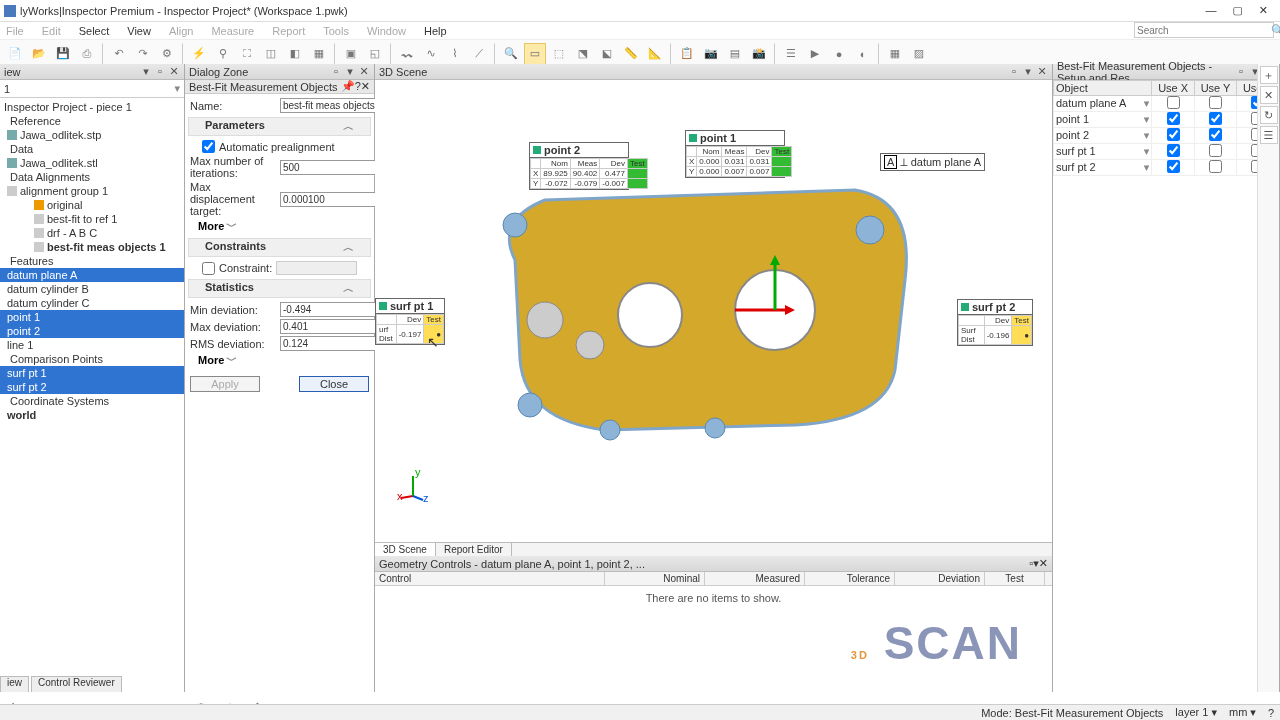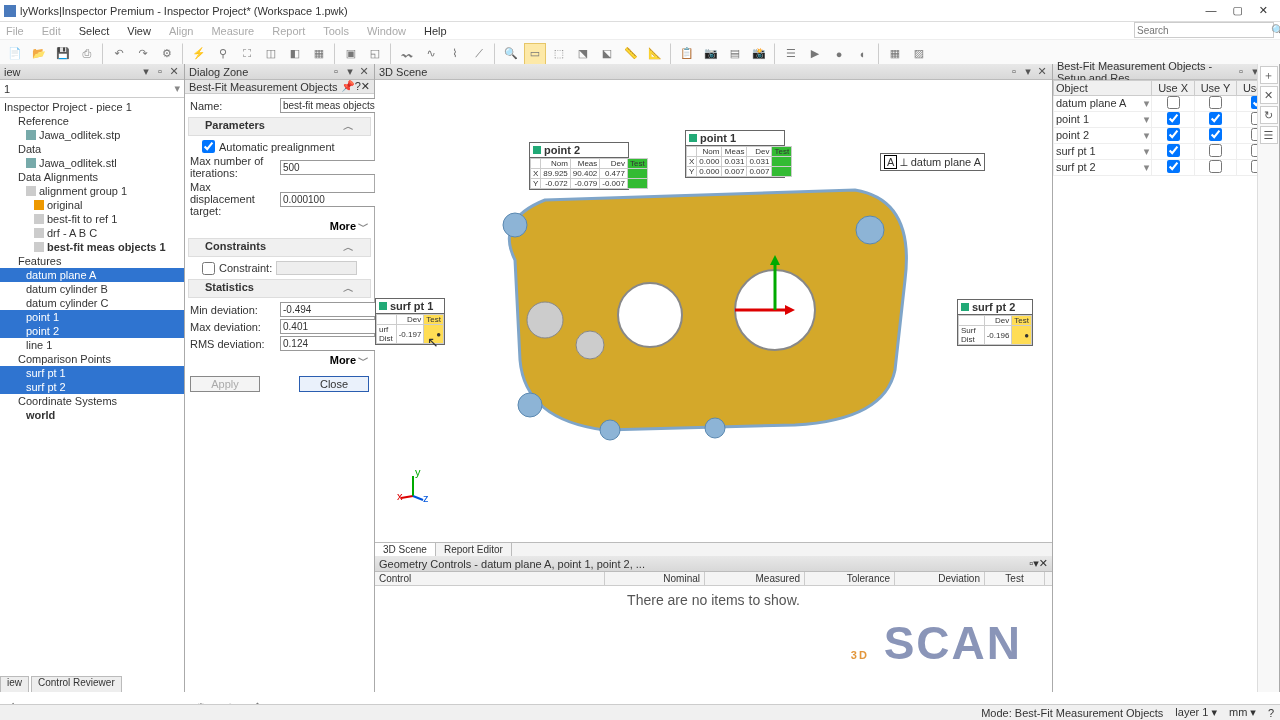--- a/index.html
+++ b/index.html
@@ -21,40 +21,40 @@
 .searchbox .sicon{width:14px;text-align:center;color:#888}
 .body-row{position:absolute;top:64px;left:0;right:0;bottom:28px;display:flex}
 .panel{display:flex;flex-direction:column;background:#fff;border-right:1px solid #aaa}
 .panel-header{height:16px;background:linear-gradient(#e8e8e8,#d8d8d8);border-bottom:1px solid #bbb;display:flex;align-items:center;padding:0 4px;font-size:10px;justify-content:space-between}
 .panel-header .hdr-ctrls{display:flex;gap:2px}
 .panel-header .hdr-ctrls span{width:12px;text-align:center;cursor:pointer;color:#555}
 .tree-panel{width:185px}
 .tree-top{height:18px;border-bottom:1px solid #ccc;display:flex;align-items:center;padding:0 4px}
 .tree{padding:2px 0;font-size:10px;overflow:hidden}
 .tnode{display:flex;align-items:center;height:14px;padding-left:4px;cursor:pointer;gap:3px}
-.tnode.l1{padding-left:18px}.tnode.l2{padding-left:26px}.tnode.l3{padding-left:34px}
+.tnode.l1{padding-left:10px}.tnode.l2{padding-left:7px}.tnode.l3{padding-left:34px}
 .tnode.sel{background:#2f74d0;color:#fff}
 .tnode.sel span{color:#fff}
 .ticon{width:10px;height:10px;display:inline-block}
 .ticon.cube{background:#7aa}
 .ticon.doc{background:#ccc}
 .ticon.or{background:#e90}
 .bottom-tabs{position:absolute;bottom:0;left:0;height:16px;display:flex;gap:2px}
 .bottom-tabs .bt{border:1px solid #bbb;border-bottom:none;padding:0 6px;background:#eee;font-size:10px;cursor:pointer}
 .dlg-panel{width:190px}
 .dlg-body{padding:3px 5px;font-size:10px}
 .sub-header{height:14px;background:#e8e8e8;border-bottom:1px solid #ccc;display:flex;align-items:center;padding:0 4px;font-size:10px;justify-content:space-between;margin:-3px -5px 4px -5px}
 .frow{display:flex;align-items:center;margin:2px 0;gap:4px}
 .frow label{flex:0 0 86px}
 .frow input[type=text]{flex:1;border:1px solid #999;height:15px;padding:0 2px;font-size:10px}
 .sect{background:#f0f0f0;border:1px solid #ddd;margin:4px -2px;padding:1px 16px;font-weight:bold;display:flex;justify-content:space-between;cursor:pointer}
 .sect .chev{color:#888}
 .chk{display:flex;align-items:center;gap:4px;margin:2px 12px}
 .chk input{margin:0}
-.more-row{text-align:right;margin:2px 0}
+.more-row{margin:2px 8px}
 .more-row span{color:#000;font-weight:bold;cursor:pointer}
 .more-row .chev{color:#888;margin-left:2px}
 .btnrow{display:flex;justify-content:space-between;margin-top:8px;gap:6px}
 .btn{border:1px solid #888;padding:1px 0;width:70px;text-align:center;cursor:pointer;background:#f4f4f4}
 .btn.blue-o{border-color:#2a5db0;background:#eaf1fb}
 .scene-panel{flex:1;display:flex;flex-direction:column;position:relative}
 .scene-area{flex:1;background:#fff;position:relative;overflow:hidden}
 .callout{position:absolute;background:#fff;border:1px solid #666;font-size:9px}
 .callout .ch{background:#fff;border-bottom:1px solid #666;padding:1px 3px;display:flex;align-items:center;gap:3px}
 .callout .flag{width:8px;height:8px;background:#2a7;display:inline-block}
@@ -66,21 +66,21 @@
 .datum-call{position:absolute;border:1px solid #666;background:#fff;padding:1px 3px;font-size:9px;display:flex;align-items:center;gap:3px}
 .datum-call .box{border:1px solid #000;padding:0 2px}
 .axis-gizmo{position:absolute;left:20px;bottom:40px;width:36px;height:36px}
 .tabs-bottom{display:flex;border-top:1px solid #bbb;background:#f4f4f4}
 .tabs-bottom .tab{padding:1px 8px;border-right:1px solid #bbb;font-size:10px;cursor:pointer}
 .tabs-bottom .tab.active{background:#fff}
 .geom-header{height:16px;background:linear-gradient(#e8e8e8,#d8d8d8);border-bottom:1px solid #bbb;display:flex;align-items:center;justify-content:space-between;padding:0 4px;font-size:10px}
 .geom-table{border-top:none;height:120px;position:relative}
 .geom-cols{display:flex;border-bottom:1px solid #ccc;background:#f4f4f4}
 .geom-cols div{border-right:1px solid #ccc;padding:1px 4px;font-size:10px}
-.geom-empty{text-align:center;padding:6px;color:#555;font-size:14px}
+.geom-empty{text-align:center;padding:6px;color:#555;font-size:11px}
 .logo{position:absolute;right:30px;bottom:22px;font-size:46px;font-weight:bold;color:#8a95b8;letter-spacing:2px;font-family:Arial}
 .logo .three{color:#e2963b}
 .right-panel{width:228px;border-left:1px solid #aaa}
 .rtable{width:100%;border-collapse:collapse;font-size:10px}
 .rtable th{background:#f0f0f0;border:1px solid #ccc;padding:1px 2px;font-weight:normal}
 .rtable td{border:1px solid #eee;padding:0 2px;height:14px}
 .rtable td.obj{text-align:left}
 .rtable input[type=checkbox]{margin:0}
 .rsidebar{position:absolute;right:0;top:0;width:22px;display:flex;flex-direction:column;gap:2px;padding-top:2px;background:#f8f8f8;border-left:1px solid #ddd;height:100%}
 .rsidebar .rb{width:18px;height:18px;border:1px solid #ccc;margin:0 auto;display:flex;align-items:center;justify-content:center;cursor:pointer;color:#555;background:#fff}

